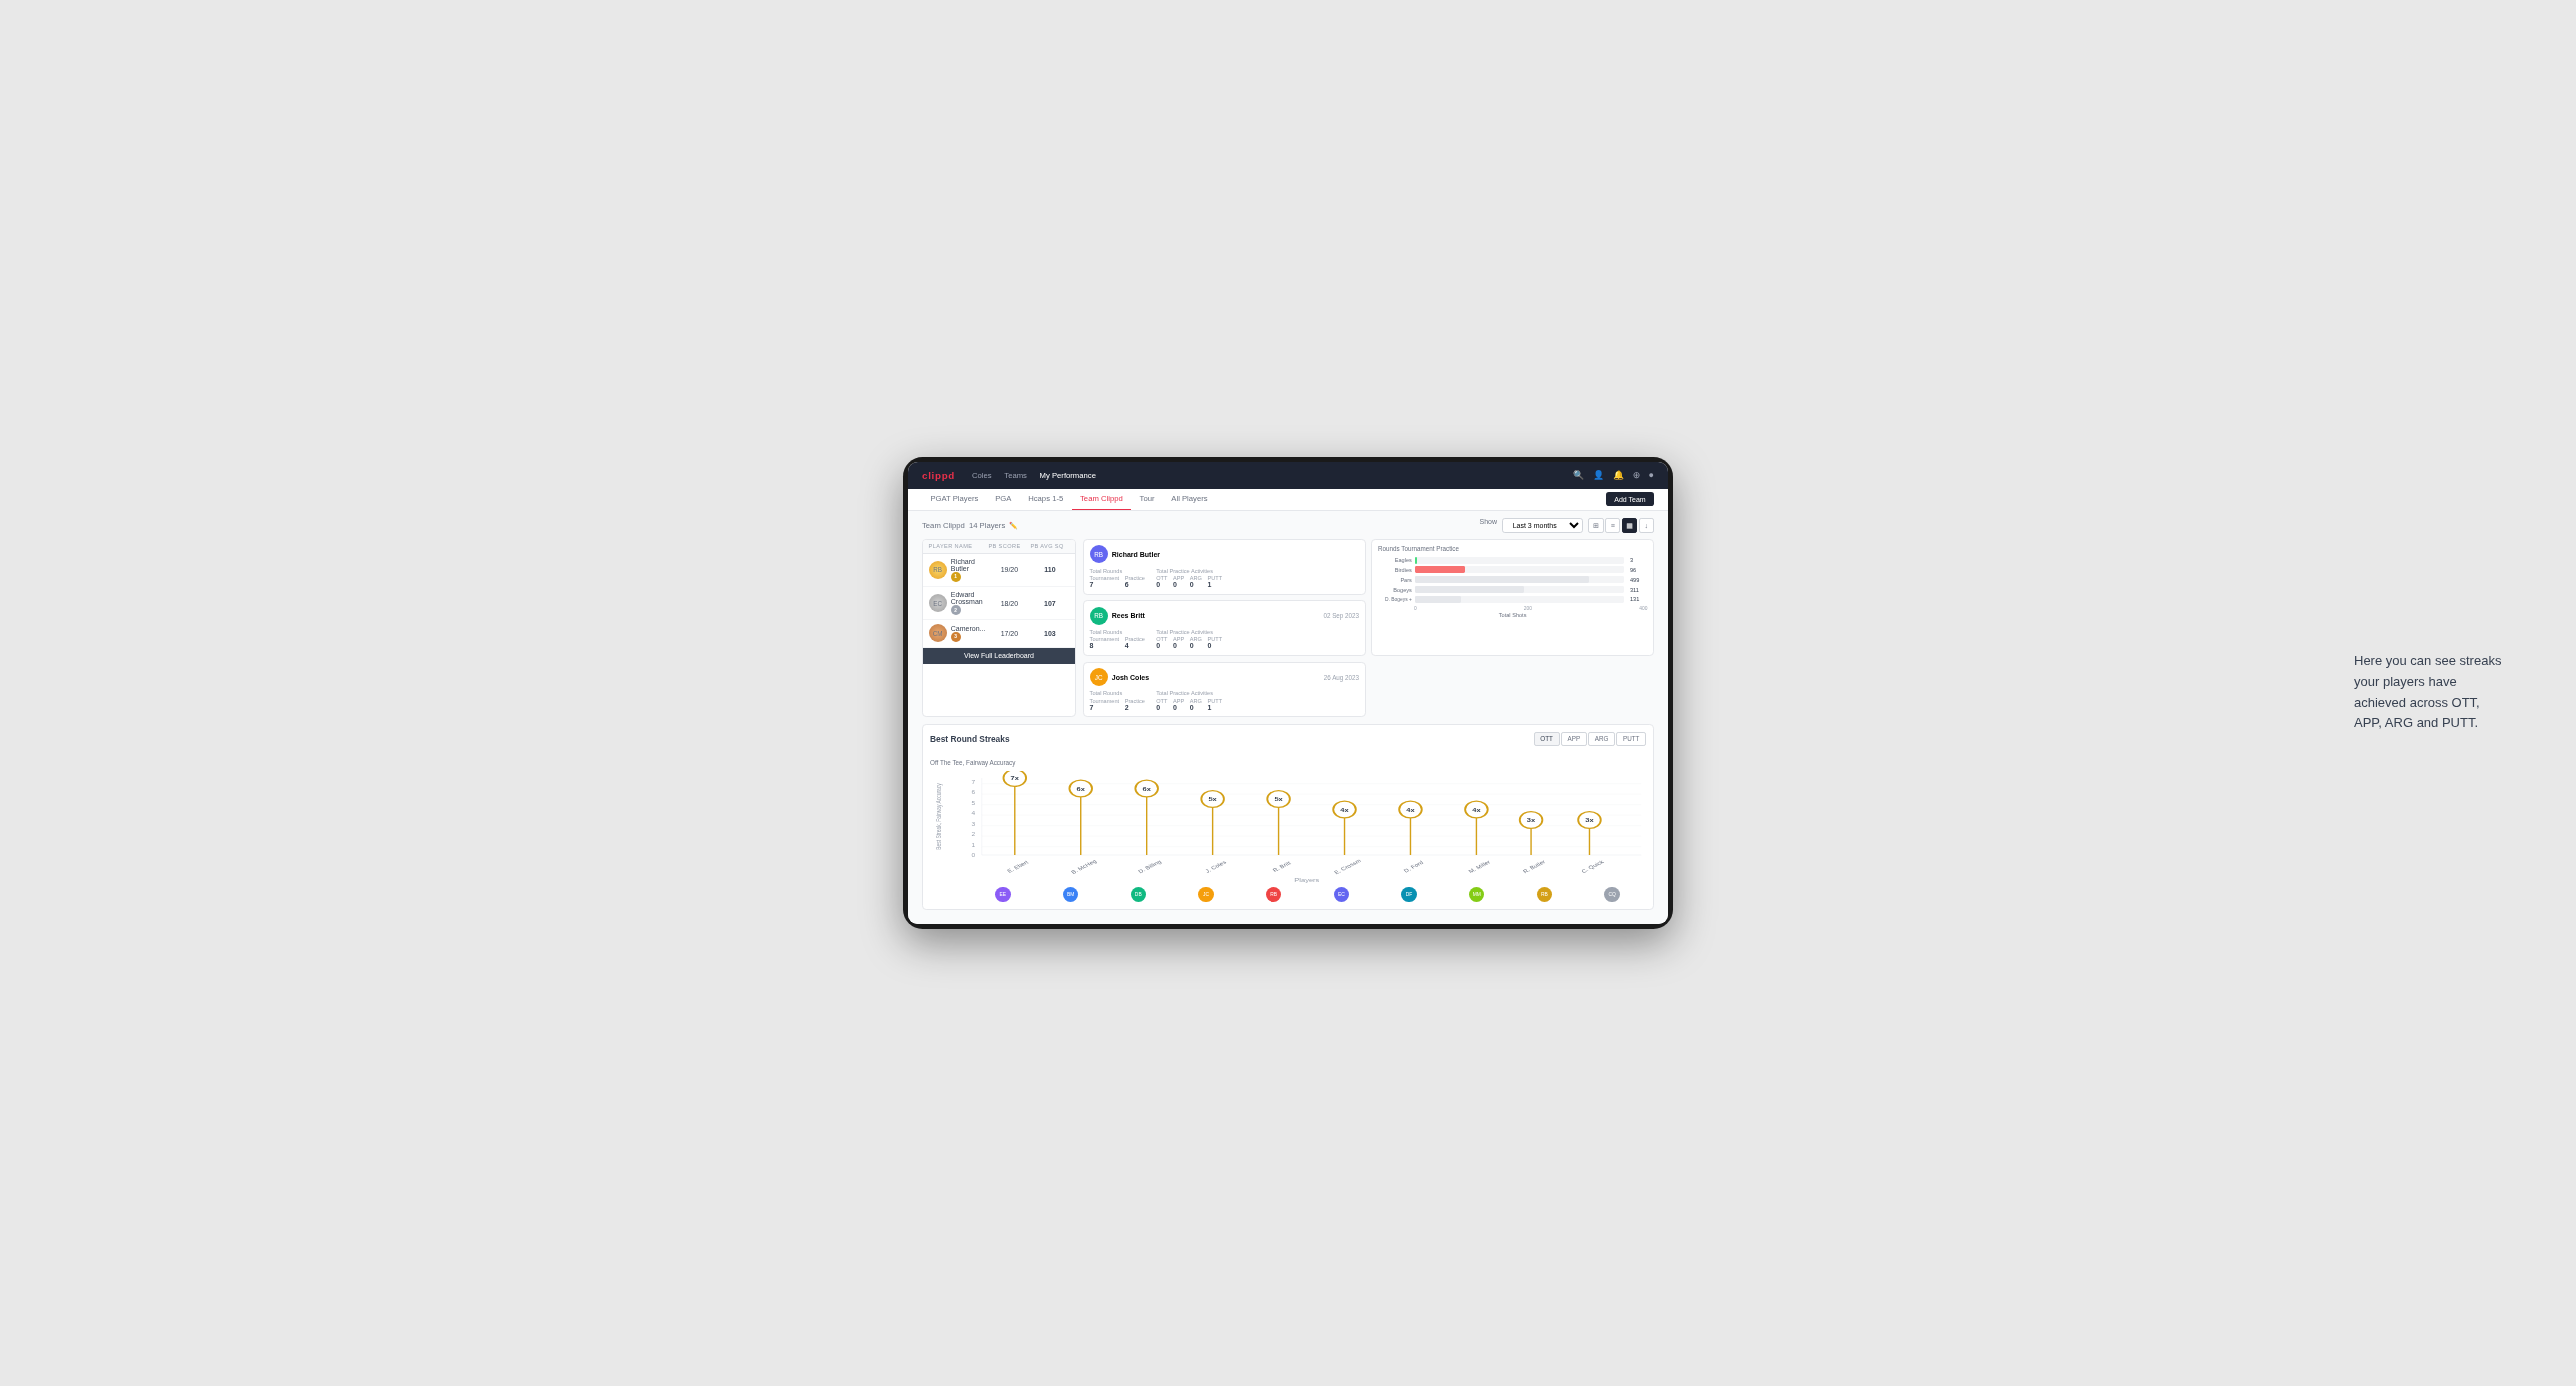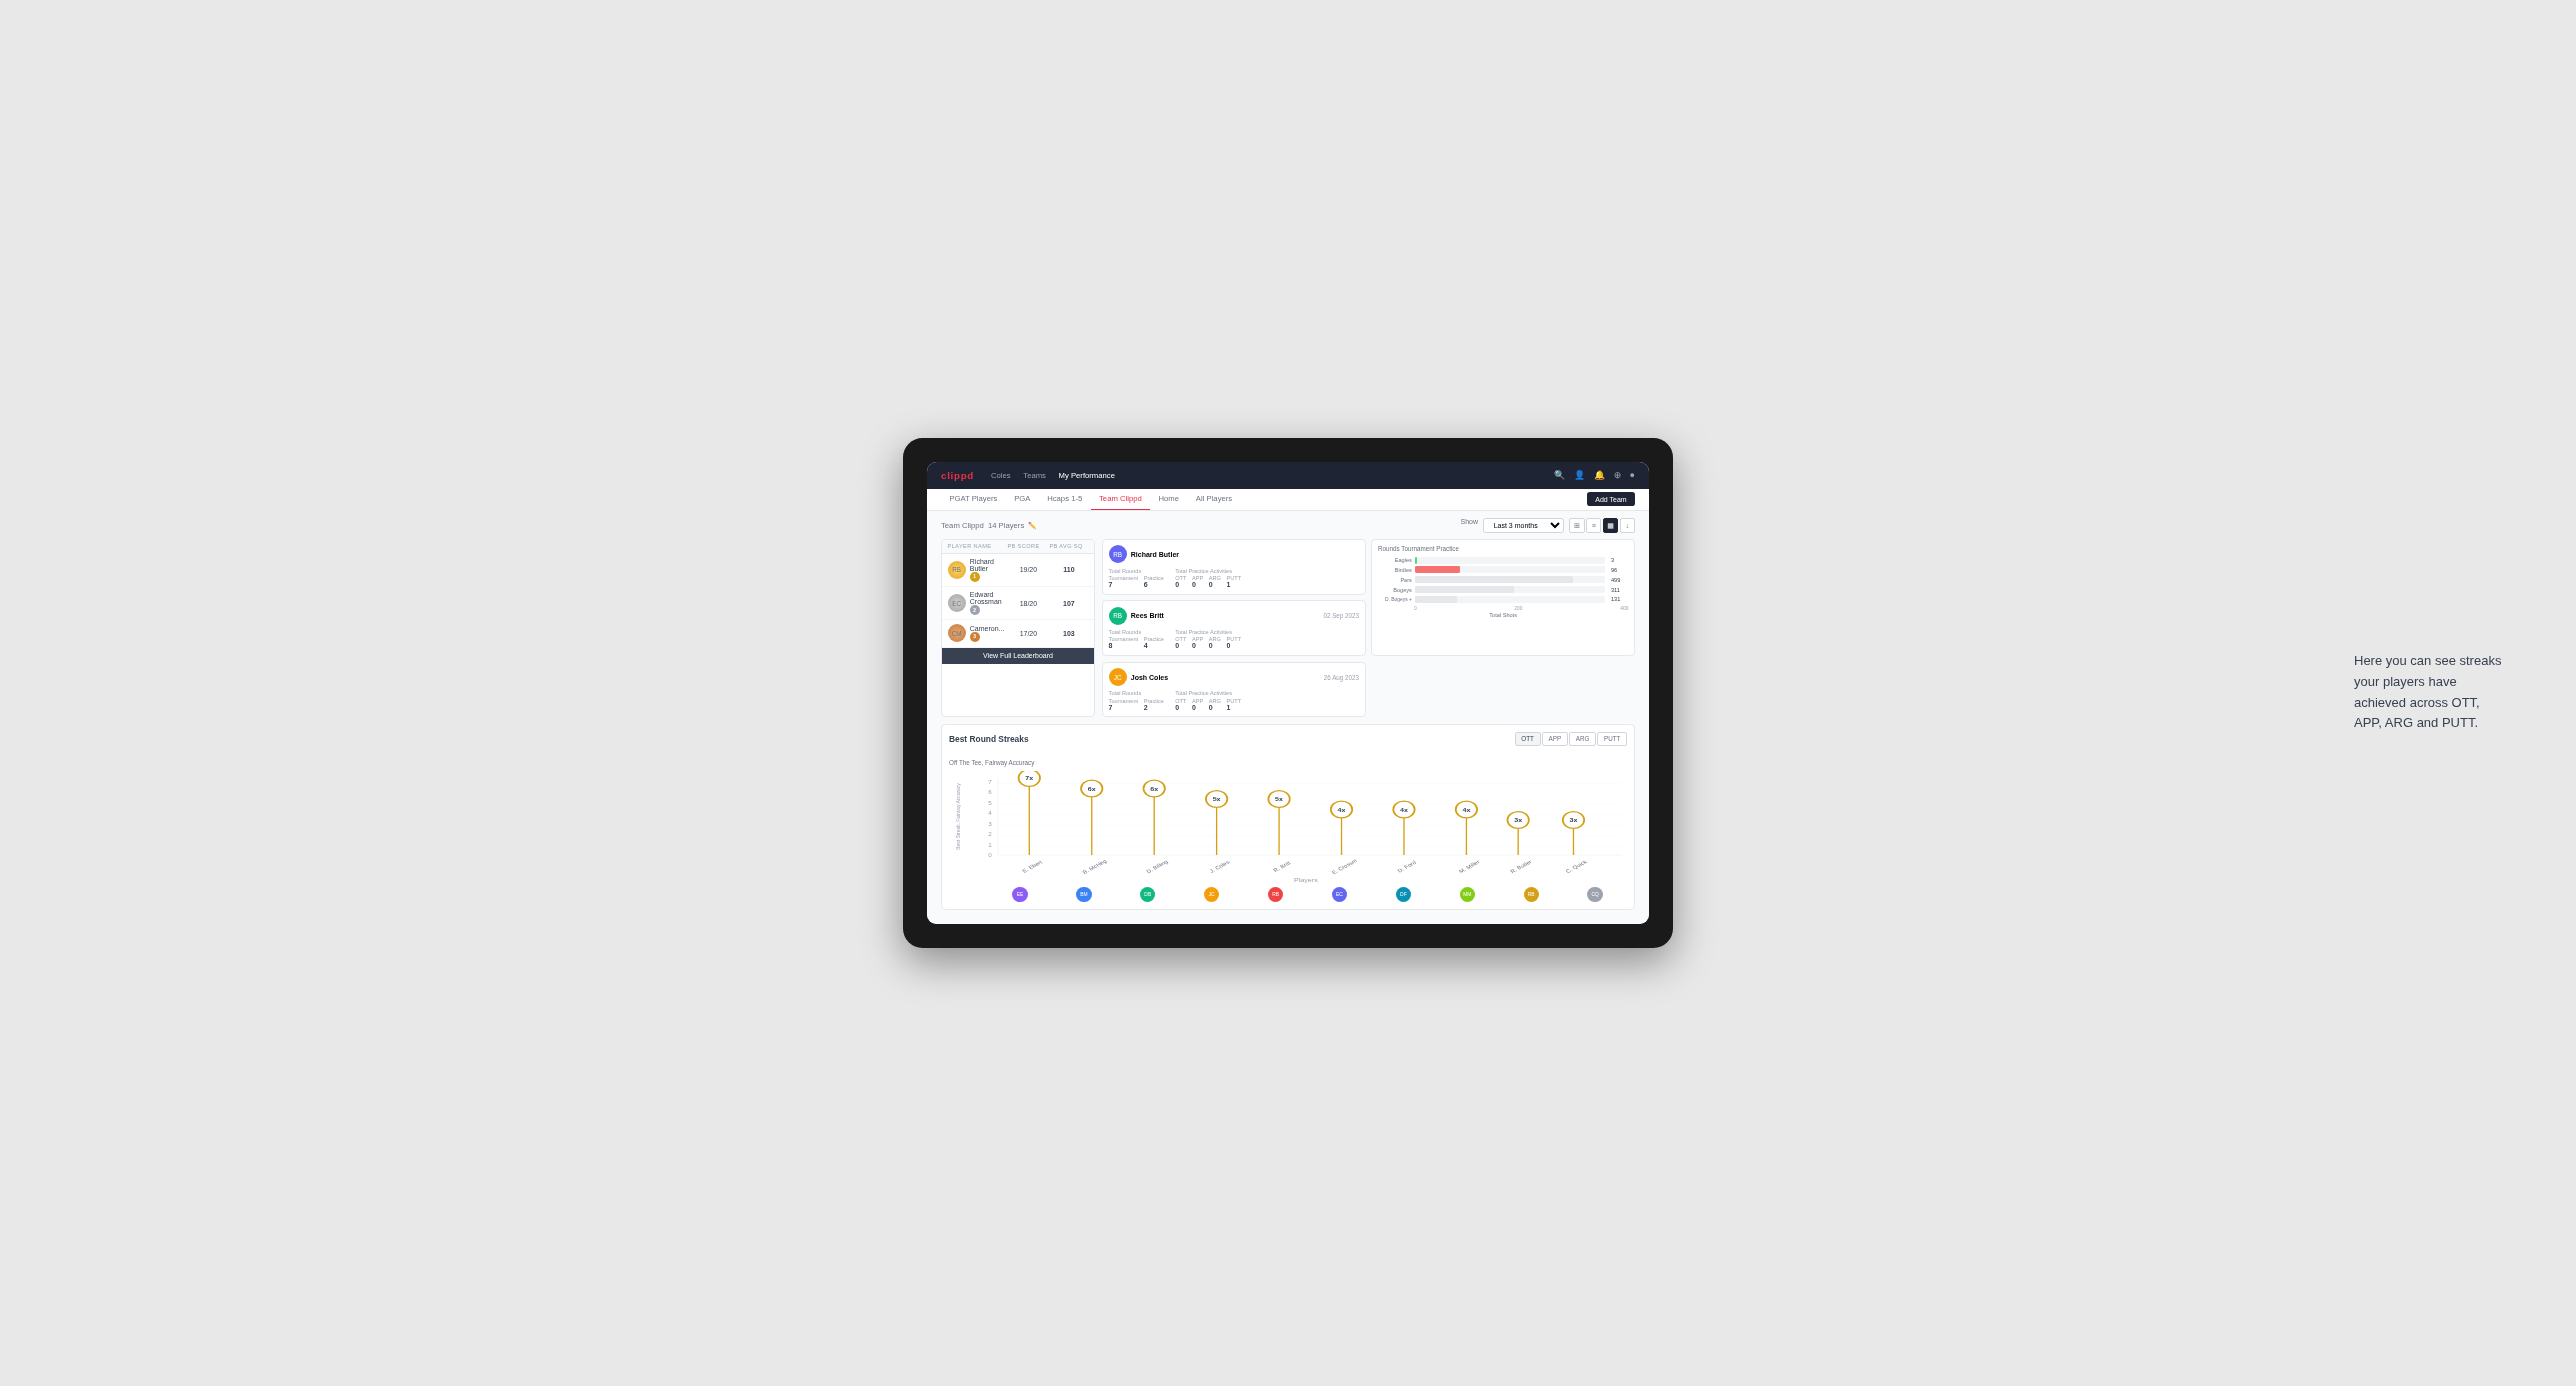--- a/index.html
+++ b/index.html
@@ -8,21 +8,21 @@
       font-family: -apple-system, BlinkMacSystemFont, 'Segoe UI', sans-serif;
       display: flex;
       align-items: center;
       justify-content: center;
       min-height: 100vh;
       padding: 28px;
     }
     .tablet-frame {
       background: #1a1a1a;
       border-radius: 19.6px;
-      padding: 24px;
+      padding: 5px;
       box-shadow: 0 14px 42px rgba(0,0,0,0.4);
       width: 770px;
       position: relative;
     }
     .tablet-screen {
       background: #fff;
       border-radius: 9.8px;
       overflow: hidden;
     }
     
@@ -366,21 +366,21 @@
         <span class="nav-icon">●</span>
       </div>
     </nav>
 
     <div class="tabs-bar">
       <div class="tabs-left">
         <span class="tab-item">PGAT Players</span>
         <span class="tab-item">PGA</span>
         <span class="tab-item">Hcaps 1-5</span>
         <span class="tab-item active">Team Clippd</span>
-        <span class="tab-item">Home</span>
+        <span class="tab-item">Tour</span>
         <span class="tab-item">All Players</span>
       </div>
       <button class="add-team-btn">Add Team</button>
     </div>
 
     <div class="main-content">
 
       <div class="team-header">
         <div class="team-title">
           <span>Team Clippd</span>

